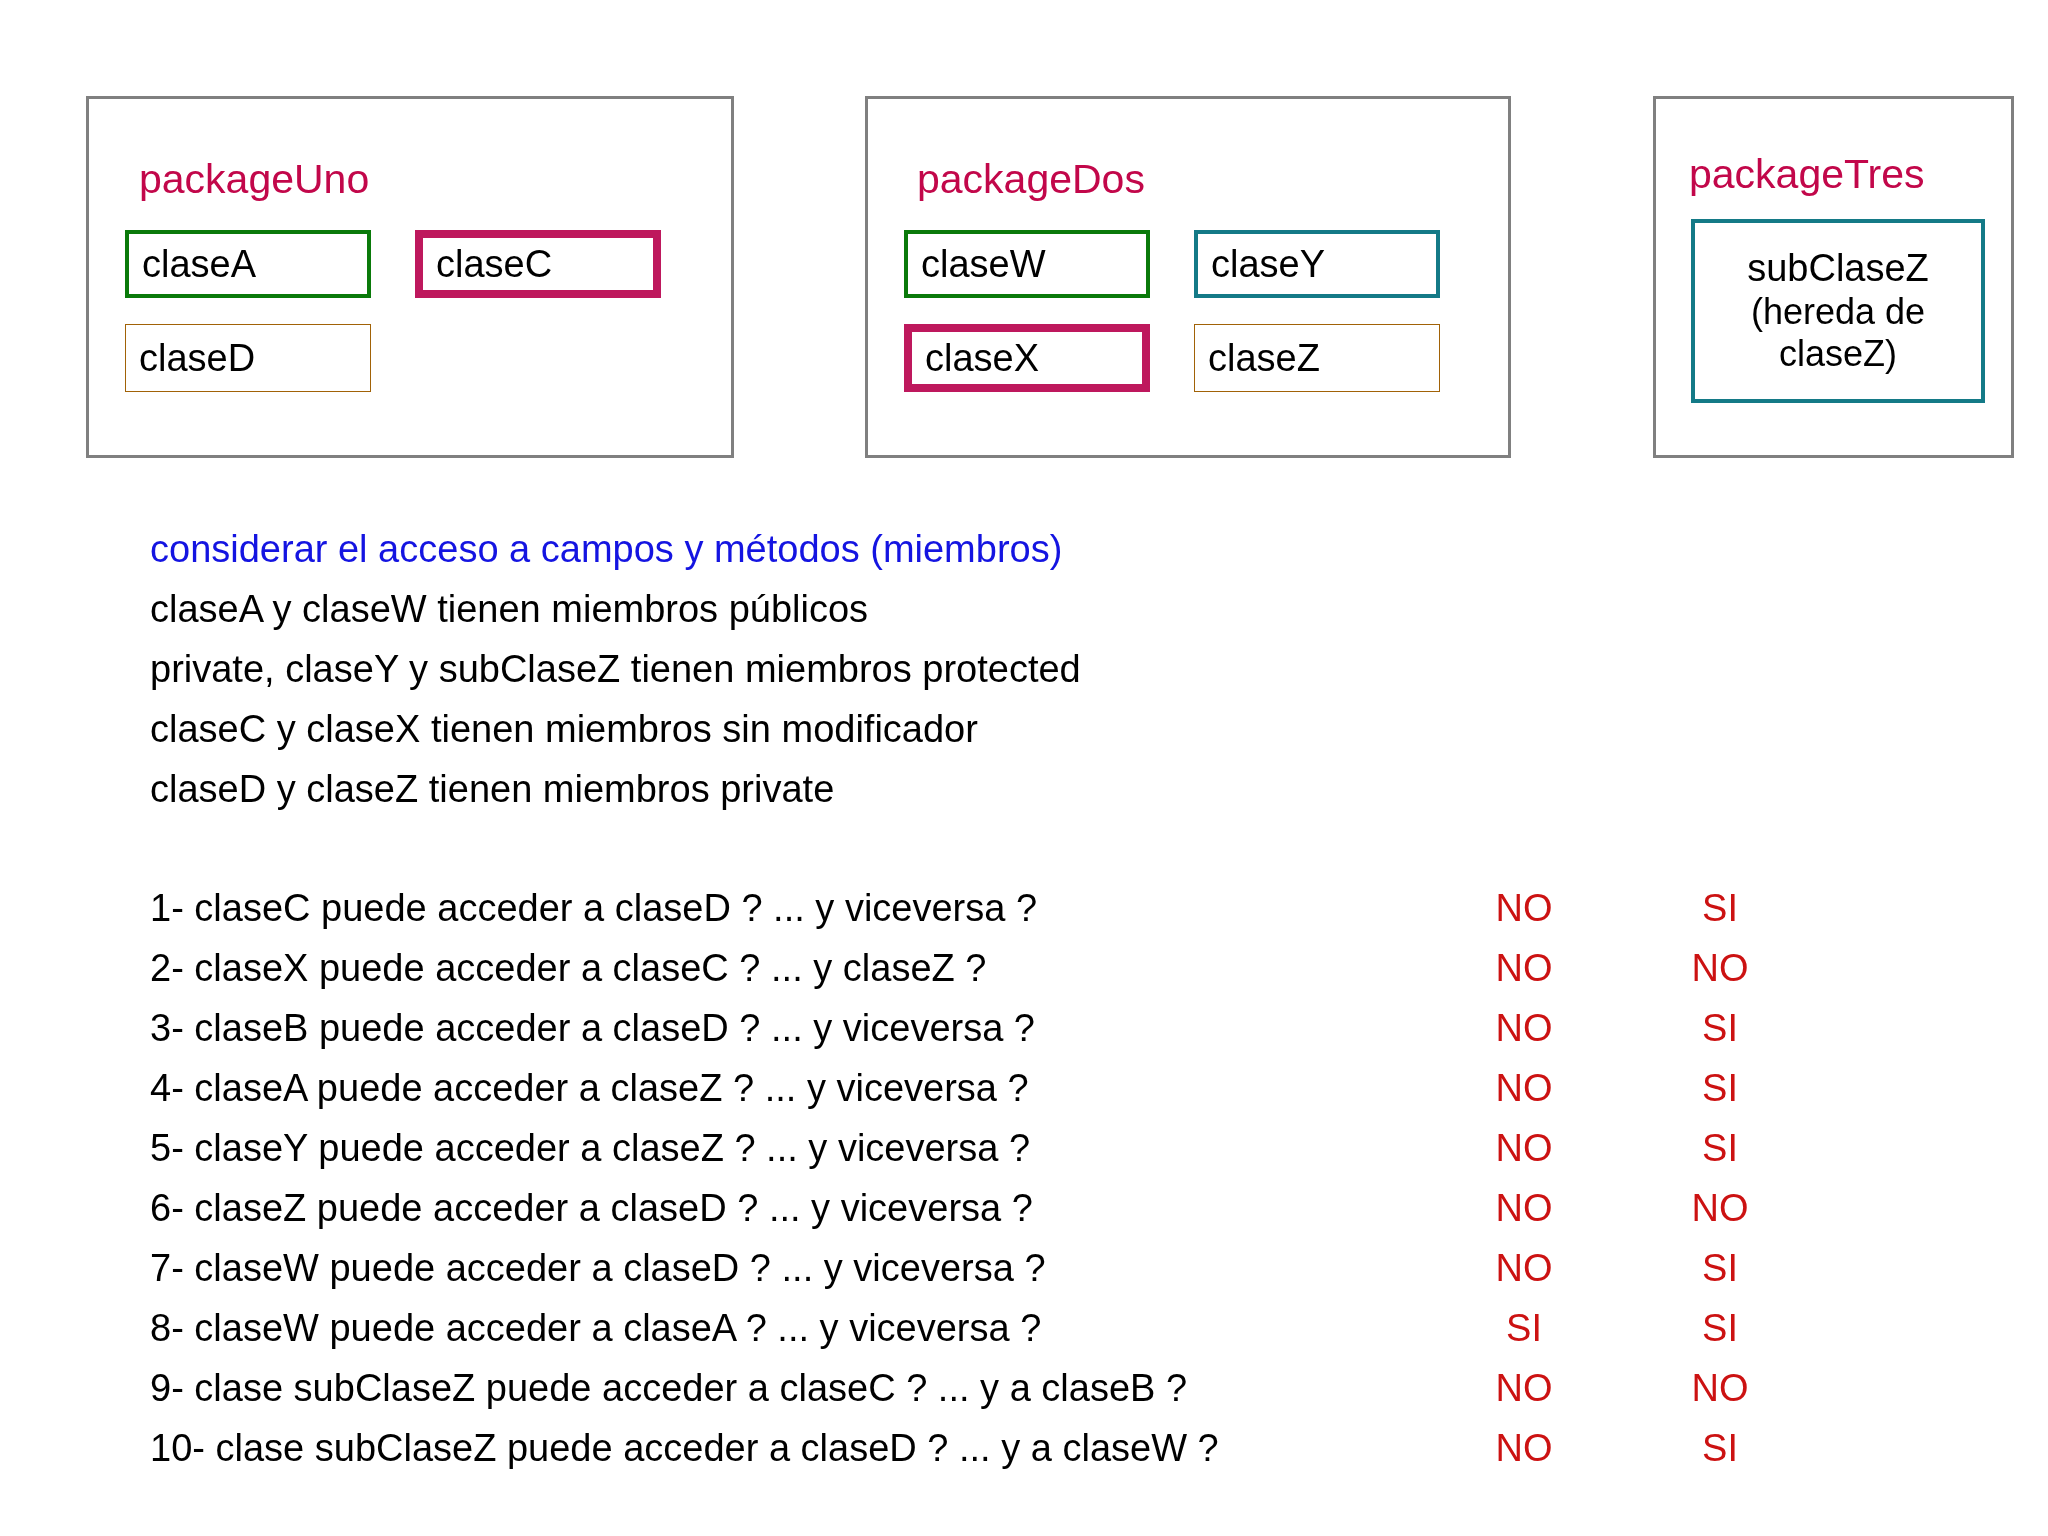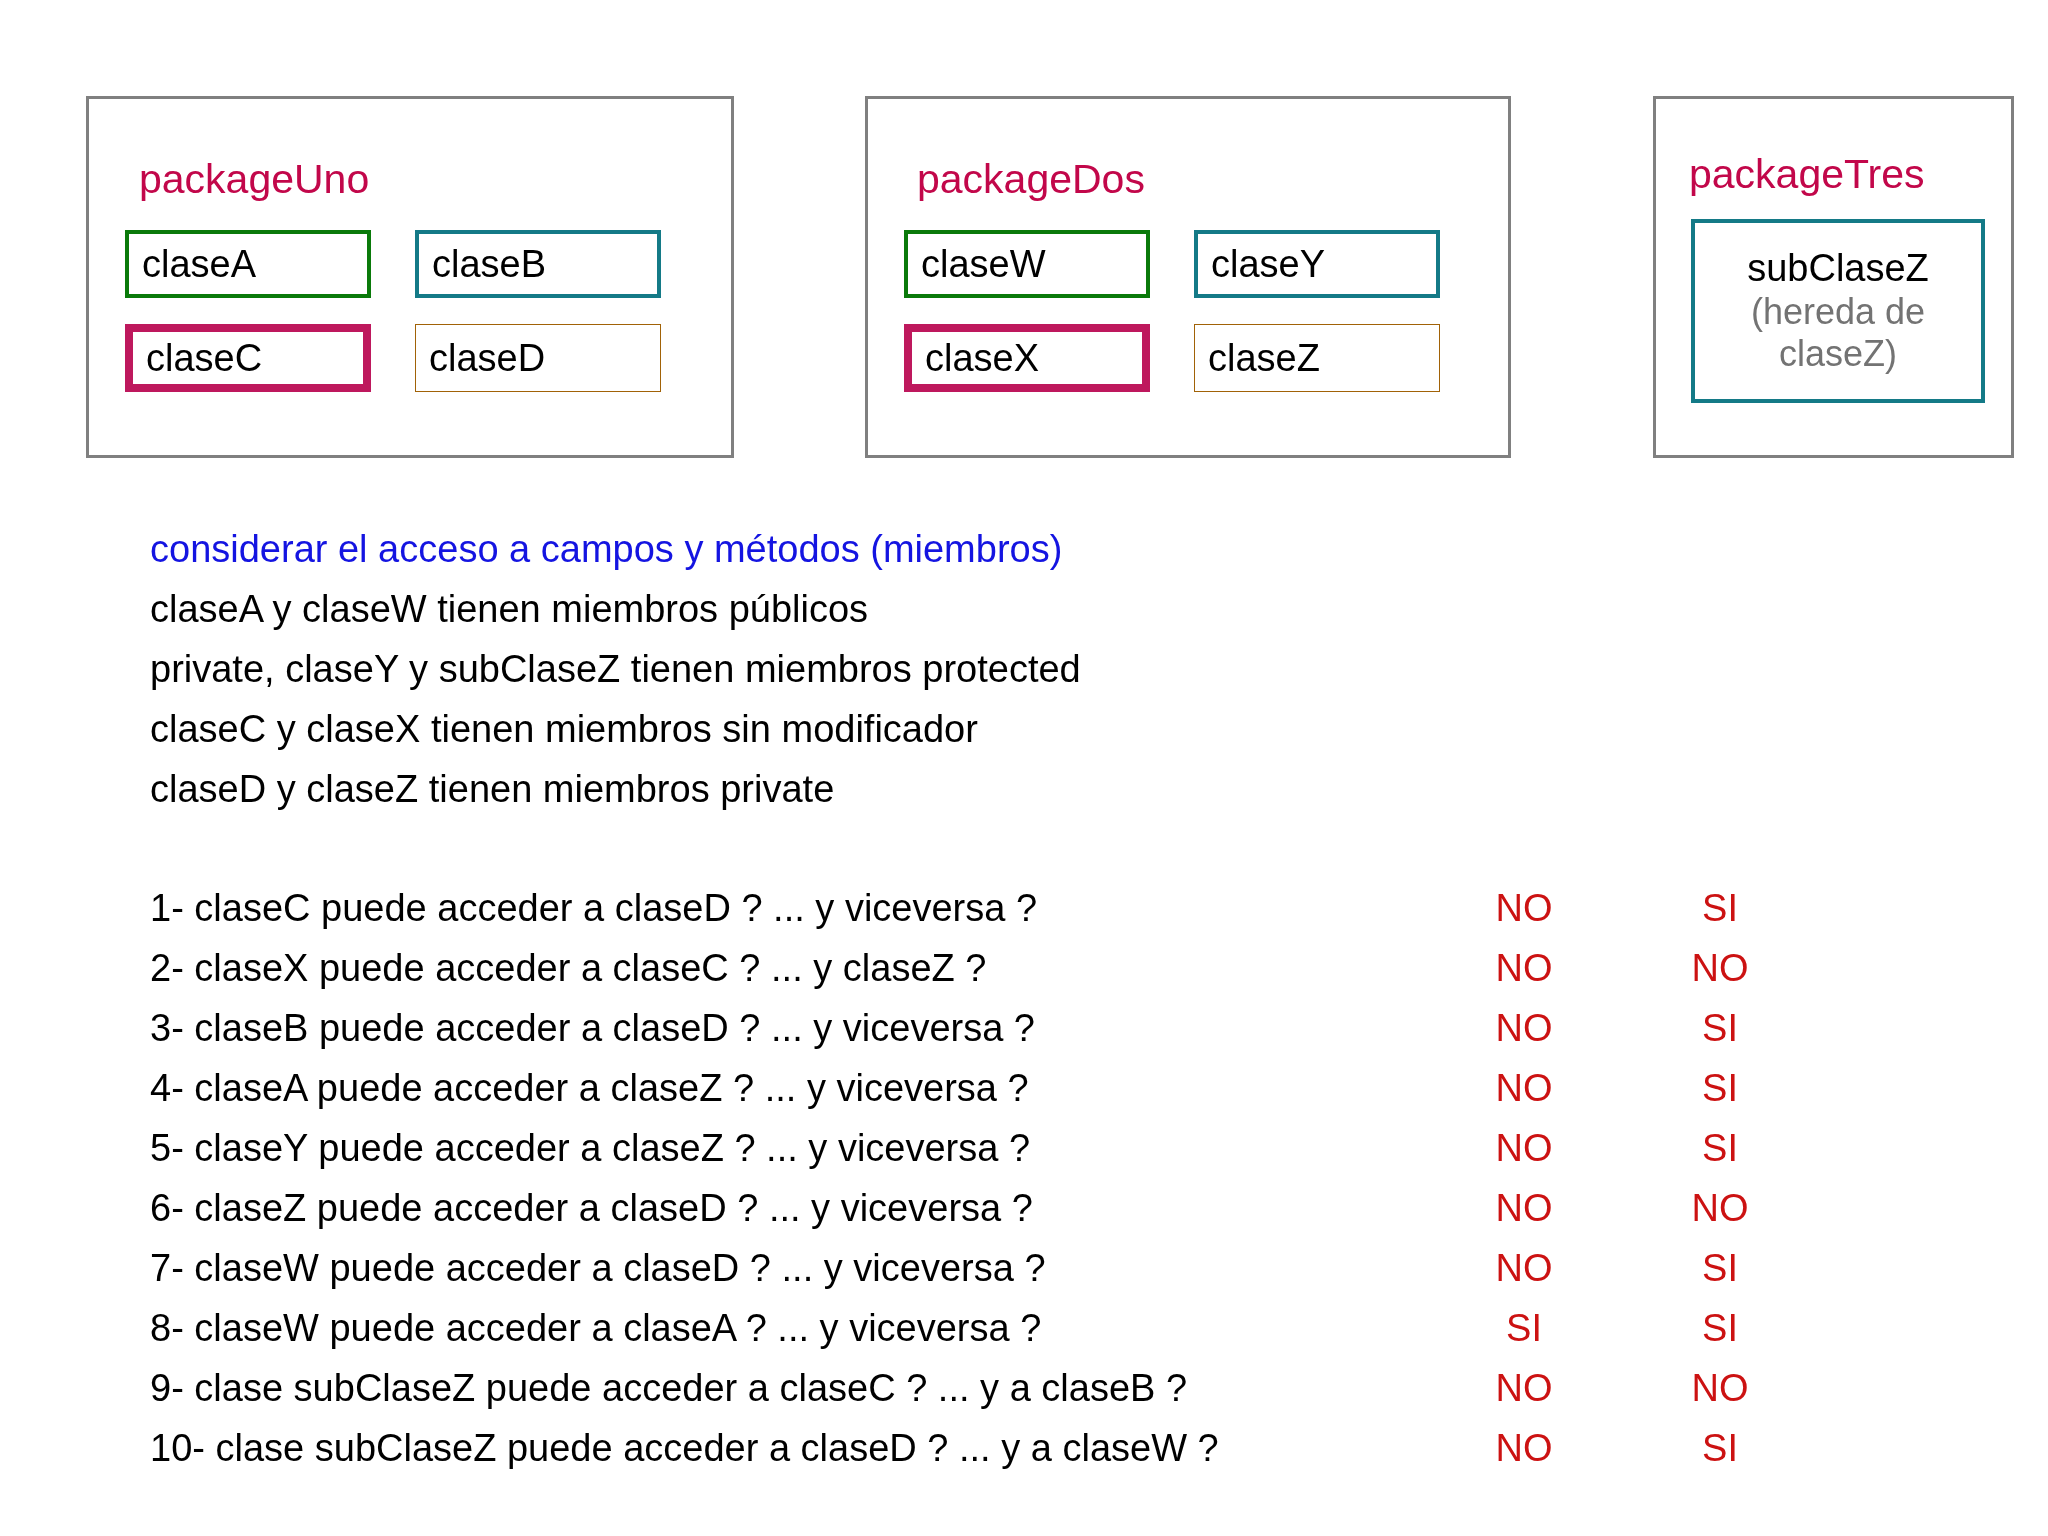--- a/index.html
+++ b/index.html
@@ -90,21 +90,21 @@
     justify-content: center;
     line-height: 1.18;
   }
   #subclass-box .subclass-name {
     font-size: 38px;
     color: #000000;
     white-space: nowrap;
   }
   #subclass-box .subclass-note {
     font-size: 36px;
-    color: #737373;
+    color: #000000;
     text-align: center;
   }
 
   
   #notes-block {
     position: absolute;
     left: 150px;
     top: 519px;
     width: 1300px;
   }
@@ -152,23 +152,20 @@
 </head>
 <body>
 
 <div id="packages-row">
 
   <div class="package-box" id="package-box-0">
     <div class="package-title">packageUno</div>
     <div class="class-grid">
       <div class="class-box bd-green">
         <span class="class-label">claseA</span>
-      </div>
-      <div class="class-box bd-teal">
-        <span class="class-label">claseB</span>
       </div>
       <div class="class-box bd-cyan">
         <span class="class-label">claseC</span>
       </div>
       <div class="class-box bd-red">
         <span class="class-label">claseD</span>
       </div>
     </div>
   </div>
 

